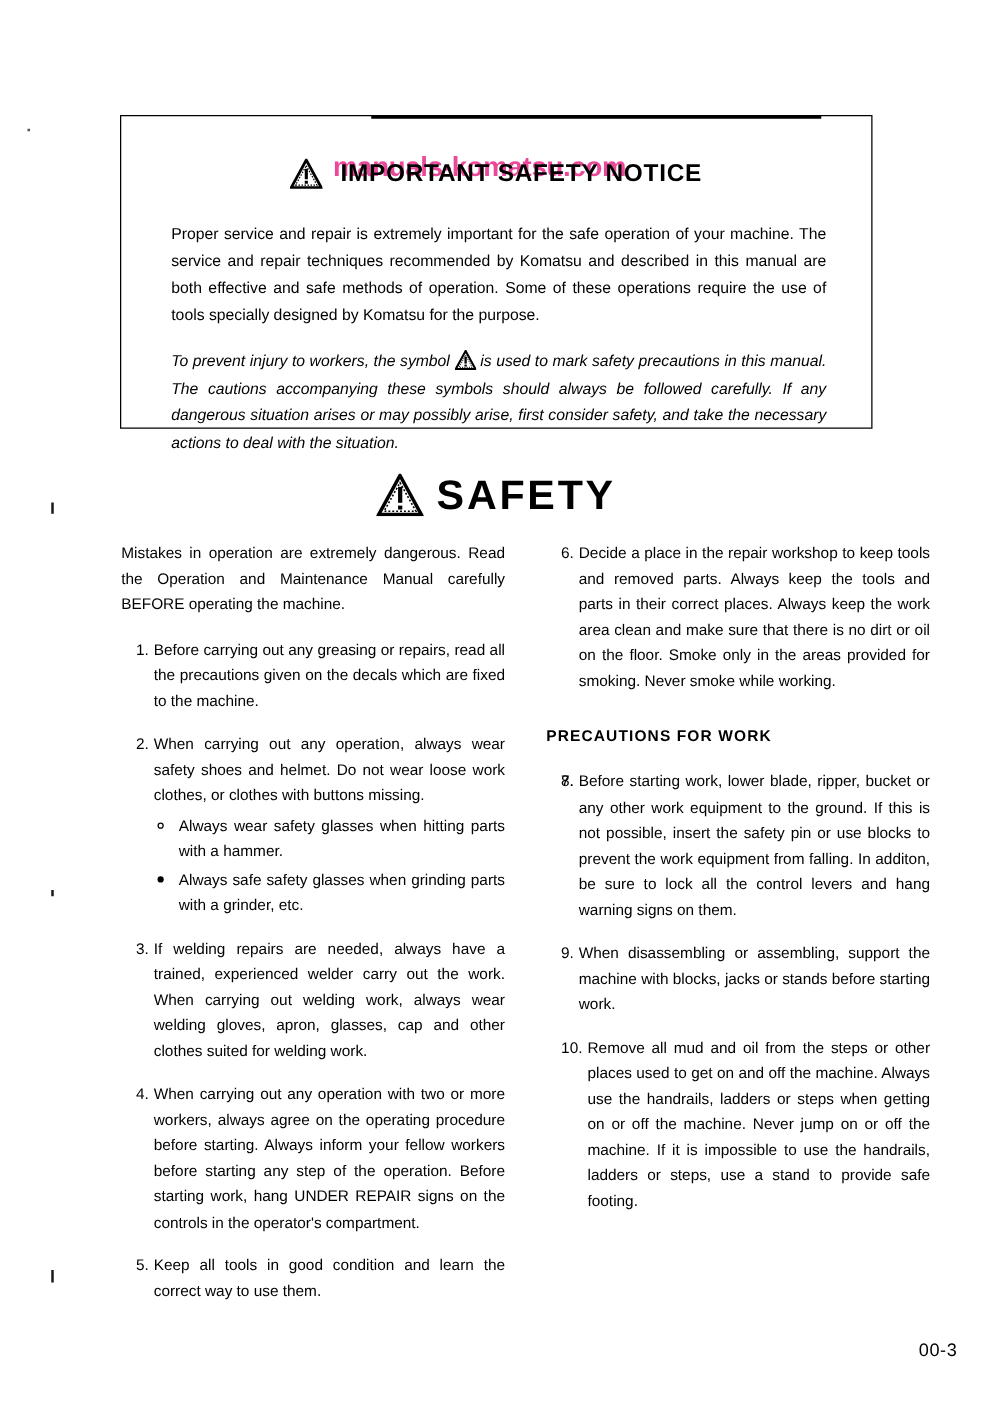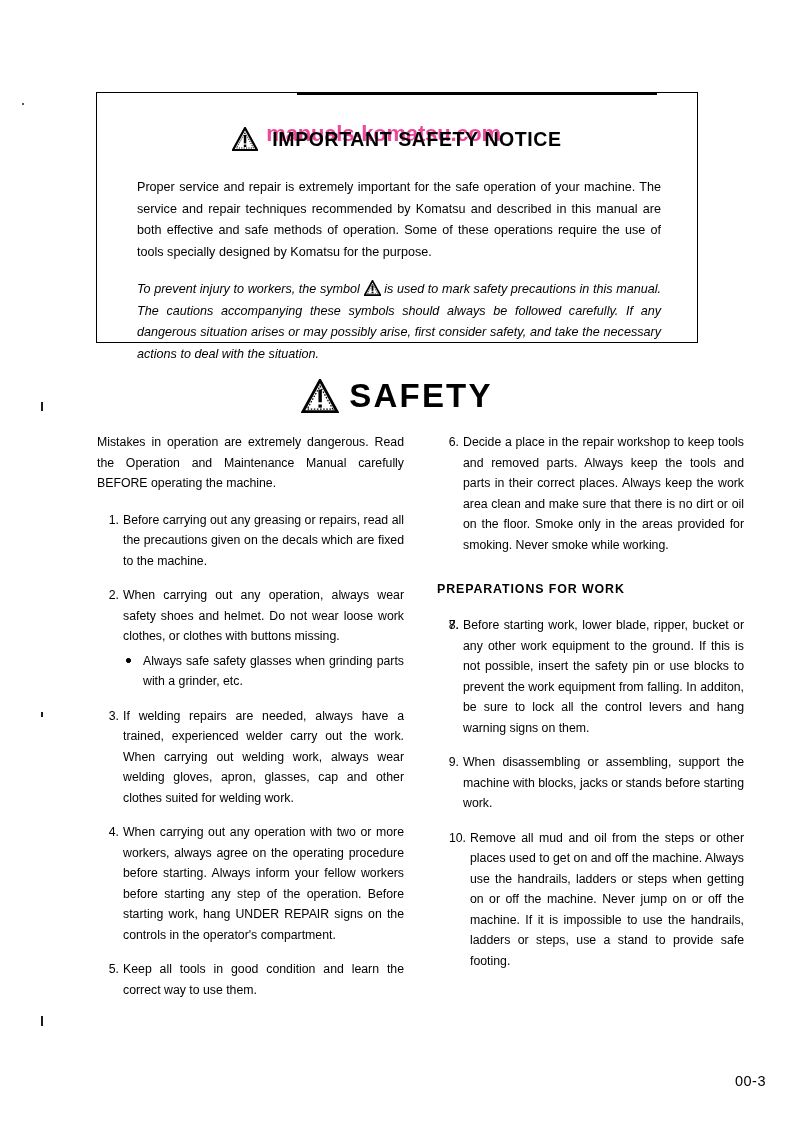--- a/index.html
+++ b/index.html
@@ -290,20 +290,21 @@
       <li>
         <span class="lnum">1.</span>
         <span>Before carrying out any greasing or repairs, read all the precautions given on the decals which are fixed to the machine.</span>
       </li>
       <li>
         <span class="lnum">2.</span>
         <span>When carrying out any operation, always wear safety shoes and helmet. Do not wear loose work clothes, or clothes with buttons missing.</span>
         <ul class="sub-list">
           <li>
             <span class="bullet"></span>
+            <span>Always wear safety glasses when hitting parts with a hammer.</span>
           </li>
           <li class="filled">
             <span class="bullet"></span>
             <span>Always safe safety glasses when grinding parts with a grinder, etc.</span>
           </li>
         </ul>
       </li>
       <li>
         <span class="lnum">3.</span>
         <span>If welding repairs are needed, always have a trained, experienced welder carry out the work. When carrying out welding work, always wear welding gloves, apron, glasses, cap and other clothes suited for welding work.</span>
@@ -322,21 +323,21 @@
   <div class="col col-right">
     <ol class="num-list">
       <li>
         <span class="lnum">6.</span>
         <span>Decide a place in the repair workshop to keep tools and removed parts. Always keep the tools and parts in their correct places. Always keep the work area clean and make sure that there is no dirt or oil on the floor. Smoke only in the areas provided for smoking. Never smoke while working.</span>
       </li>
     </ol>
 
     <div class="gap-block"></div>
 
-    <div class="sec-head spaced">PREPARATIONS FOR WORK</div>
+    <div class="sec-head spaced">PRECAUTIONS FOR WORK</div>
 
     <ol class="num-list">
       <li>
         <span class="lnum">7.</span>
       </li>
       <li>
         <span class="lnum">8.</span>
         <span>Before starting work, lower blade, ripper, bucket or any other work equipment to the ground. If this is not possible, insert the safety pin or use blocks to prevent the work equipment from falling. In additon, be sure to lock all the control levers and hang warning signs on them.</span>
       </li>
       <li>

